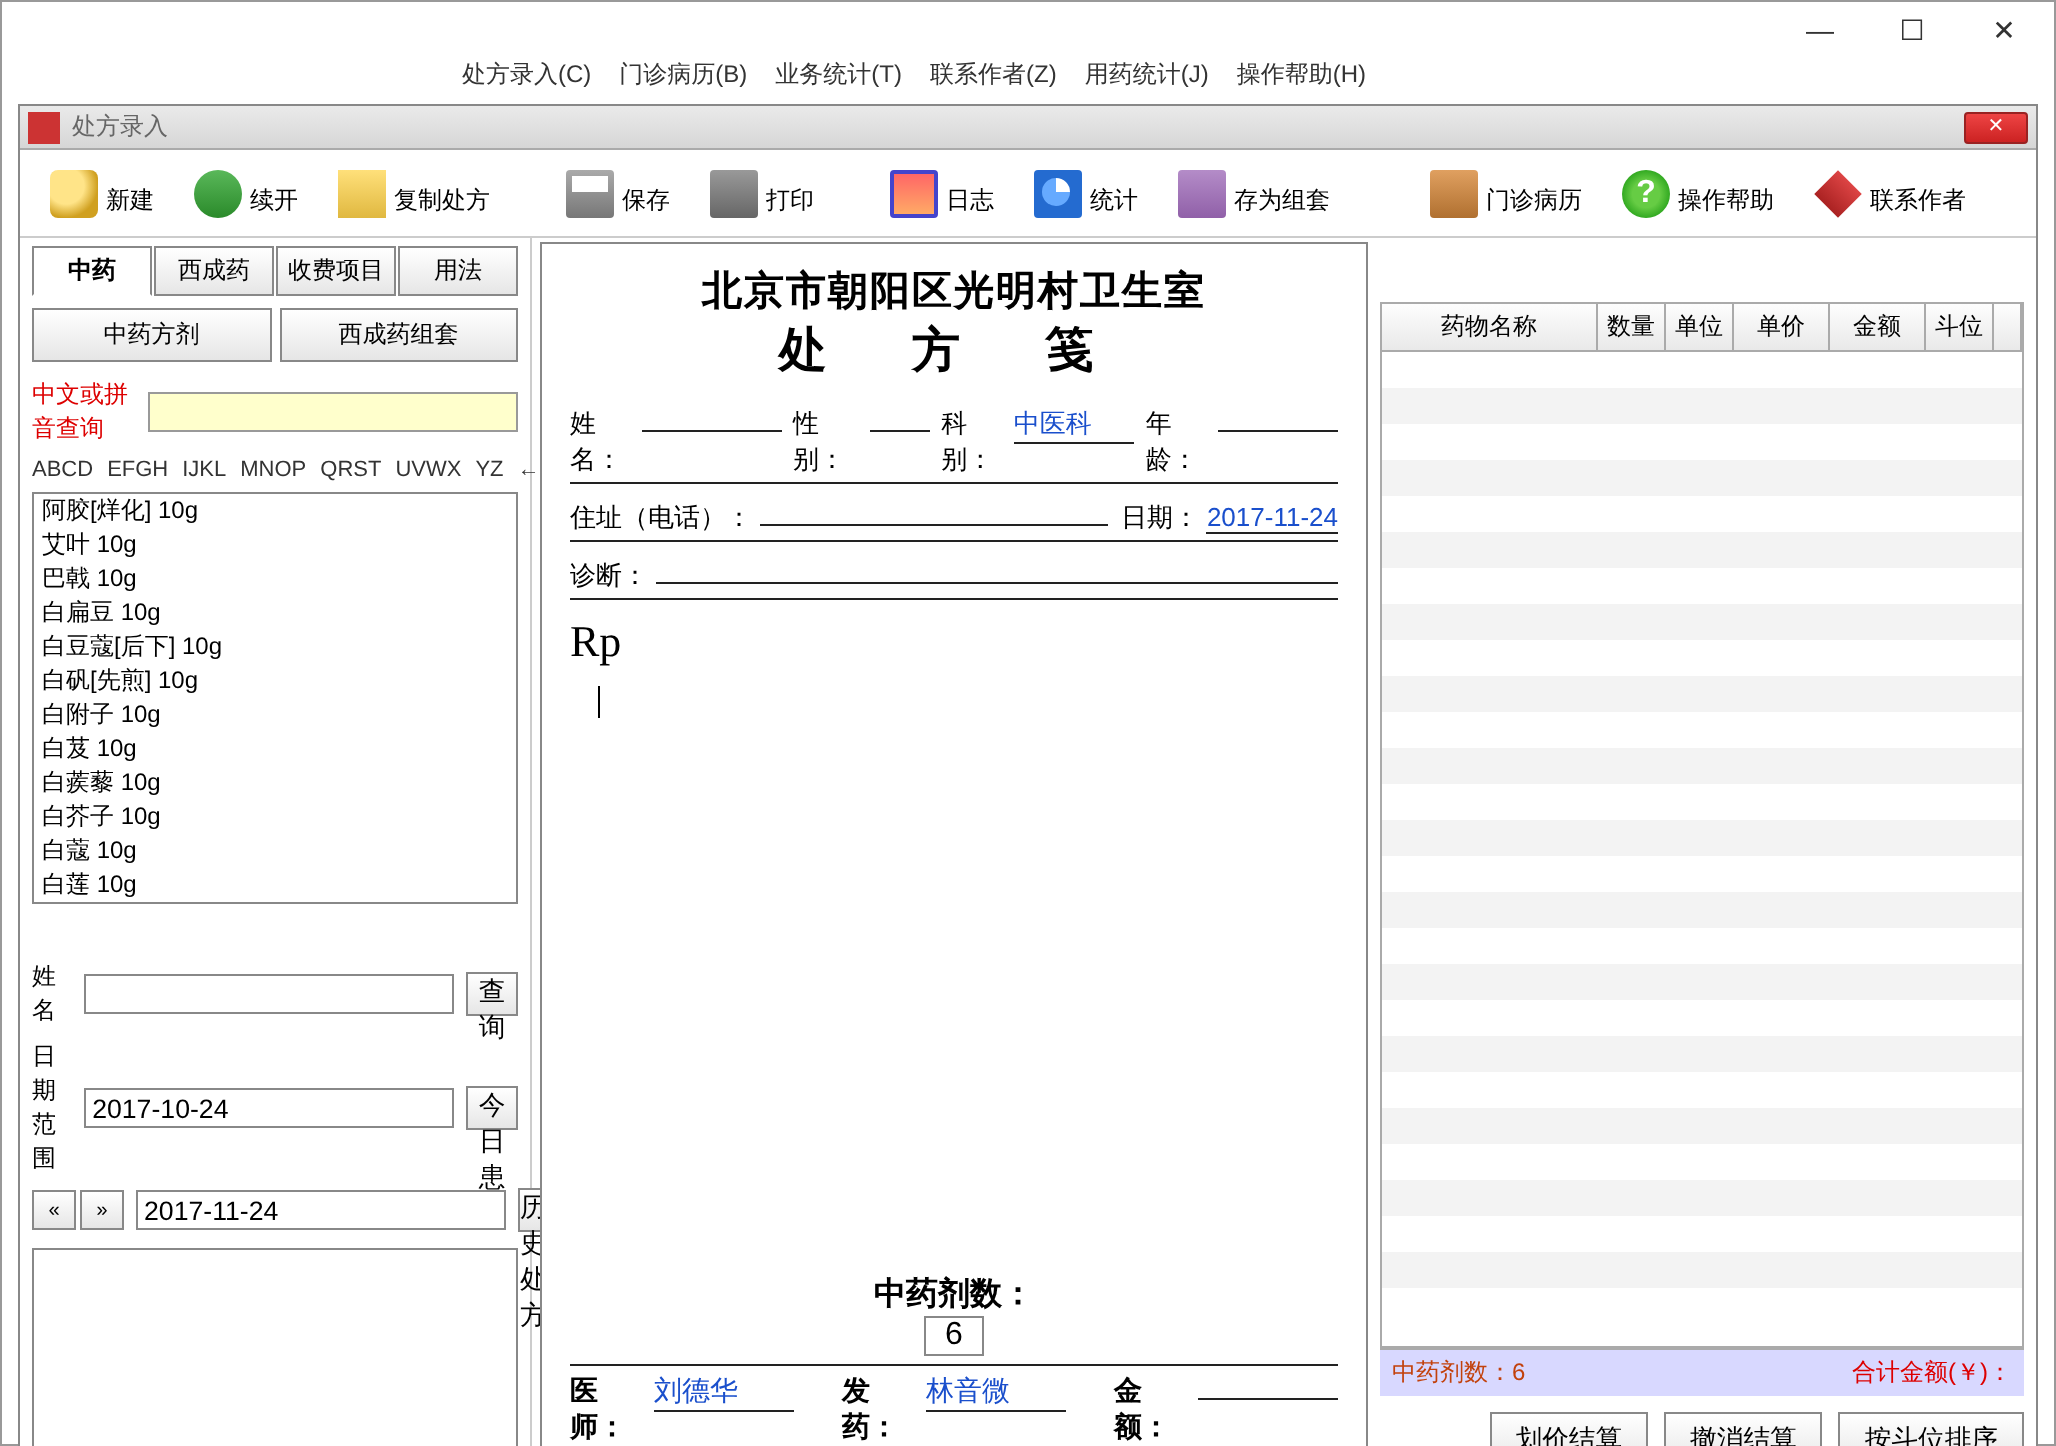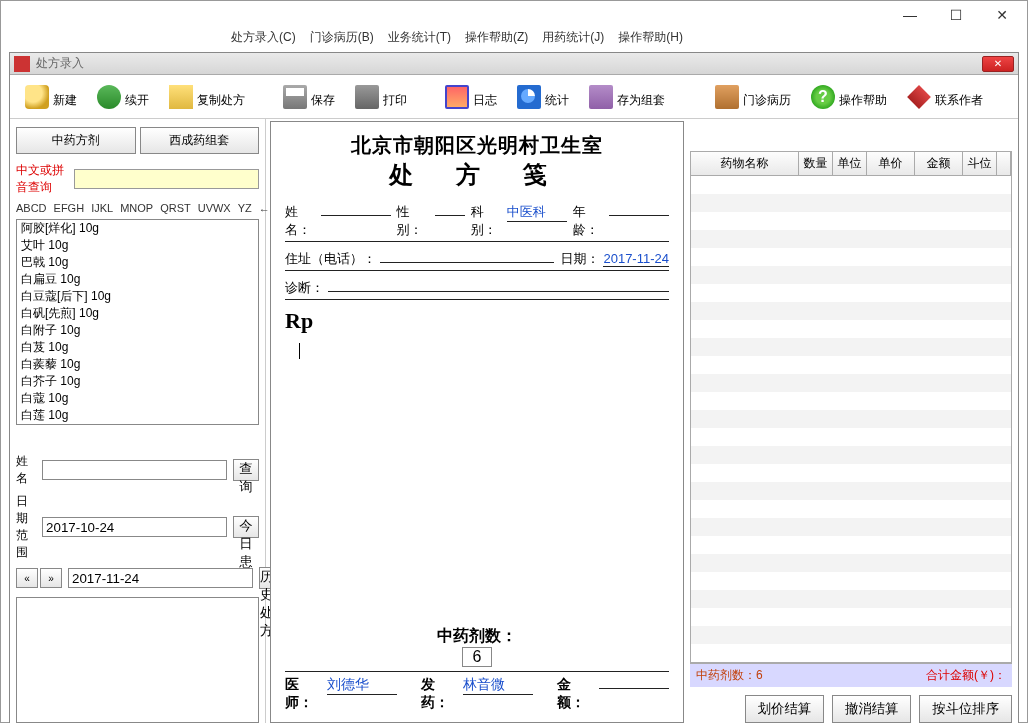--- a/index.html
+++ b/index.html
@@ -67,21 +67,21 @@
 
 .history-box { flex:1; border:1px solid #888; margin-top:6px; background:#fff; min-height: 110px; }
 
 
 .center-panel { flex: 1; border: 1px solid #888; margin: 2px 4px 6px 4px; display: flex; flex-direction: column; padding: 10px 14px; background:#fff; }
 .rx-title { text-align:center; font-size: 20px; font-weight: bold; letter-spacing:1px;}
 .rx-sub { text-align:center; font-size: 24px; font-weight:bold; letter-spacing:18px; margin-bottom:8px;}
 .rx-row { display:flex; gap:6px; font-size:13px; margin:4px 0; align-items: baseline; border-bottom:1px solid #222; padding-bottom:2px;}
 .rx-field { display:flex; align-items:baseline; gap:4px;}
 .uline { border-bottom:1px solid #222; min-width: 60px; display:inline-block; color:#1a4fcc; }
-.rx-rp { font-family: "Times New Roman", serif; font-size: 22px; font-weight: bold; margin: 4px 0 2px 0;}
+.rx-rp { font-family: "Times New Roman", serif; font-size: 22px; font-weight: normal; margin: 4px 0 2px 0;}
 .rx-body { flex:1; padding: 6px 14px; font-size:14px; color:#333; }
 .rx-cursor { display:inline-block; width:1px; height:16px; background:#000; vertical-align:middle;}
 .rx-footer1 { display:flex; align-items:center; gap:0; padding:4px 0; border-bottom:1px solid #222; font-weight:bold; font-size:16px;flex-direction:column;}
 .rx-footer1 .dose-box { border:1px solid #888; width:30px; height:20px; text-align:center; line-height:18px; font-weight:normal;}
 .rx-footer2 { display:flex; gap:24px; font-size:14px; font-weight:bold; padding-top:4px;align-items:flex-end; }
 .rx-footer2 .uline{min-width:70px; font-weight:normal;}
 
 
 .right-panel { width: 330px; display:flex; flex-direction:column; padding: 2px 6px 6px 2px; }
 .grid-header { display:flex; background: linear-gradient(#fdfdfd,#e9e9e9); border:1px solid #aaa;margin-top:30px; }
@@ -105,21 +105,21 @@
   <div class="title-bar">
     <div class="win-btn">—</div>
     <div class="win-btn">☐</div>
     <div class="win-btn">✕</div>
   </div>
 
   <div class="menu-bar">
     <span class="menu-item">处方录入(C)</span>
     <span class="menu-item">门诊病历(B)</span>
     <span class="menu-item">业务统计(T)</span>
-    <span class="menu-item">操作帮助(Z)</span>
+    <span class="menu-item">联系作者(Z)</span>
     <span class="menu-item">用药统计(J)</span>
     <span class="menu-item">操作帮助(H)</span>
   </div>
 
   <div class="sub-window">
     <div class="sub-title-bar">
       <span class="tb-icon"></span>
       <span class="tb-title">处方录入</span>
       <span class="tb-close">✕</span>
     </div>
@@ -170,20 +170,26 @@
         </div>
       <div class="tool-btn">
           <span class="tool-icon ic-contact"></span>
           <span>联系作者</span>
         </div>
     </div>
 
     <div class="main-area">
 
       <div class="left-panel">
+        <div class="tab-row">
+          <div class="tab active">中药</div>
+          <div class="tab">西成药</div>
+          <div class="tab">收费项目</div>
+          <div class="tab">用法</div>
+        </div>
         <div class="btn-row">
           <div class="wide-btn">中药方剂</div>
           <div class="wide-btn">西成药组套</div>
         </div>
 
         <div class="search-row">
           <span class="search-label">中文或拼音查询</span>
           <input class="search-input" type="text" style="">
         </div>
 

